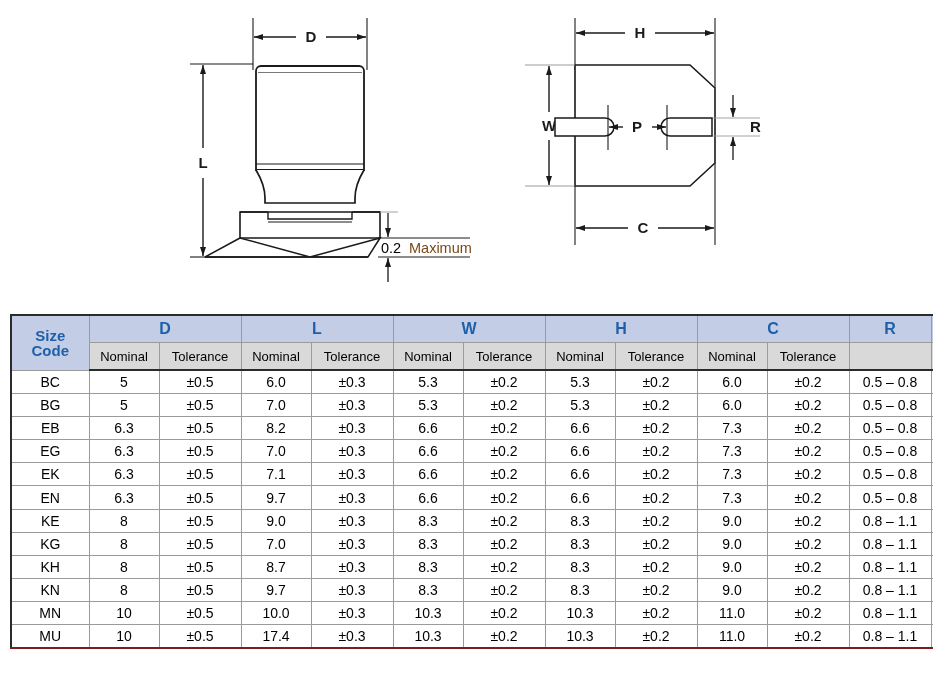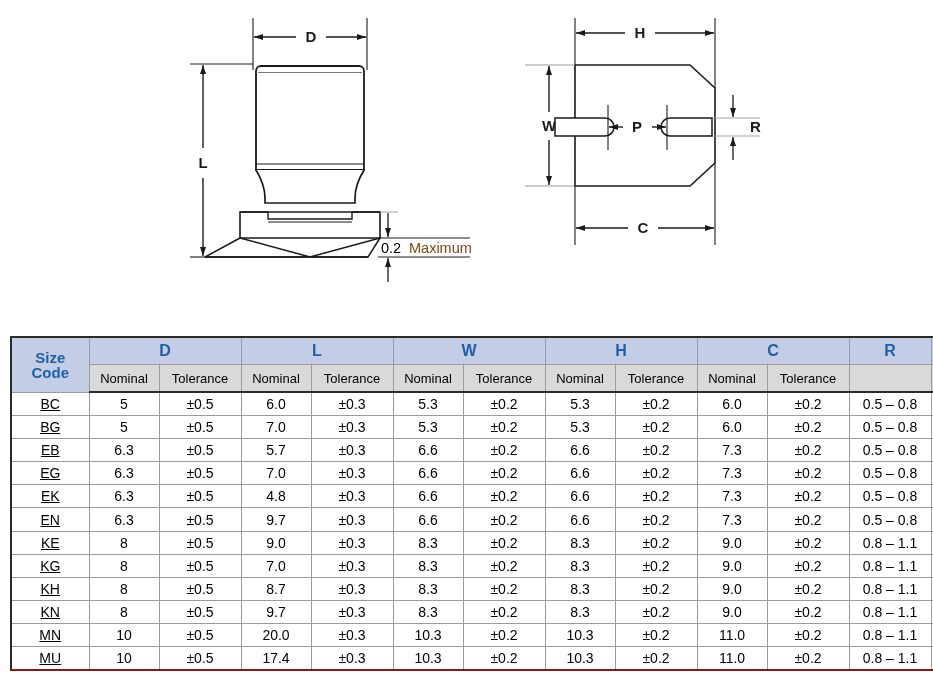--- a/index.html
+++ b/index.html
@@ -44,21 +44,20 @@
     font-size: 14.5px;
     fill: #7a4a16;
   }
 
   
   #spec-table-wrap {
     position: absolute;
     left: 10px;
     top: 314px;
     width: 913px;
-    margin-top: 22px;
   }
   table.spec {
     border-collapse: collapse;
     width: 913px;
     table-layout: fixed;
     font-family: "Liberation Sans", sans-serif;
   }
   table.spec th, table.spec td {
     border: 1px solid #9b9b9b;
     text-align: center;
@@ -101,21 +100,20 @@
     border-bottom: 2px solid #2b2b2b;
   }
   td {
     font-size: 14px;
     height: 22.1px;
     color: #000000;
     background: #ffffff;
   }
   td.code {
     border-right: 2px solid #2b2b2b;
-    text-decoration: underline;
   }
   
   .grpend {
     border-right: 1.6px solid #6f6f6f;
   }
   tbody tr:last-child td {
     border-bottom: 2px solid #7f1d1d;
   }
 </style>
 </head>
@@ -303,21 +301,21 @@
           <td class="grpend">±0.2</td>
           <td>6.0</td>
           <td class="grpend">±0.2</td>
           <td class="grpend">0.5 – 0.8</td>
           <td>1.4</td>
         </tr>
         <tr>
           <td class="code">EB</td>
           <td>6.3</td>
           <td class="grpend">±0.5</td>
-          <td>5.7</td>
+          <td>8.2</td>
           <td class="grpend">±0.3</td>
           <td>6.6</td>
           <td class="grpend">±0.2</td>
           <td>6.6</td>
           <td class="grpend">±0.2</td>
           <td>7.3</td>
           <td class="grpend">±0.2</td>
           <td class="grpend">0.5 – 0.8</td>
           <td>2.0</td>
         </tr>
@@ -333,21 +331,21 @@
           <td class="grpend">±0.2</td>
           <td>7.3</td>
           <td class="grpend">±0.2</td>
           <td class="grpend">0.5 – 0.8</td>
           <td>2.0</td>
         </tr>
         <tr>
           <td class="code">EK</td>
           <td>6.3</td>
           <td class="grpend">±0.5</td>
-          <td>4.8</td>
+          <td>7.1</td>
           <td class="grpend">±0.3</td>
           <td>6.6</td>
           <td class="grpend">±0.2</td>
           <td>6.6</td>
           <td class="grpend">±0.2</td>
           <td>7.3</td>
           <td class="grpend">±0.2</td>
           <td class="grpend">0.5 – 0.8</td>
           <td>2.0</td>
         </tr>
@@ -423,21 +421,21 @@
           <td class="grpend">±0.2</td>
           <td>9.0</td>
           <td class="grpend">±0.2</td>
           <td class="grpend">0.8 – 1.1</td>
           <td>3.1</td>
         </tr>
         <tr>
           <td class="code">MN</td>
           <td>10</td>
           <td class="grpend">±0.5</td>
-          <td>20.0</td>
+          <td>10.0</td>
           <td class="grpend">±0.3</td>
           <td>10.3</td>
           <td class="grpend">±0.2</td>
           <td>10.3</td>
           <td class="grpend">±0.2</td>
           <td>11.0</td>
           <td class="grpend">±0.2</td>
           <td class="grpend">0.8 – 1.1</td>
           <td>4.6</td>
         </tr>

